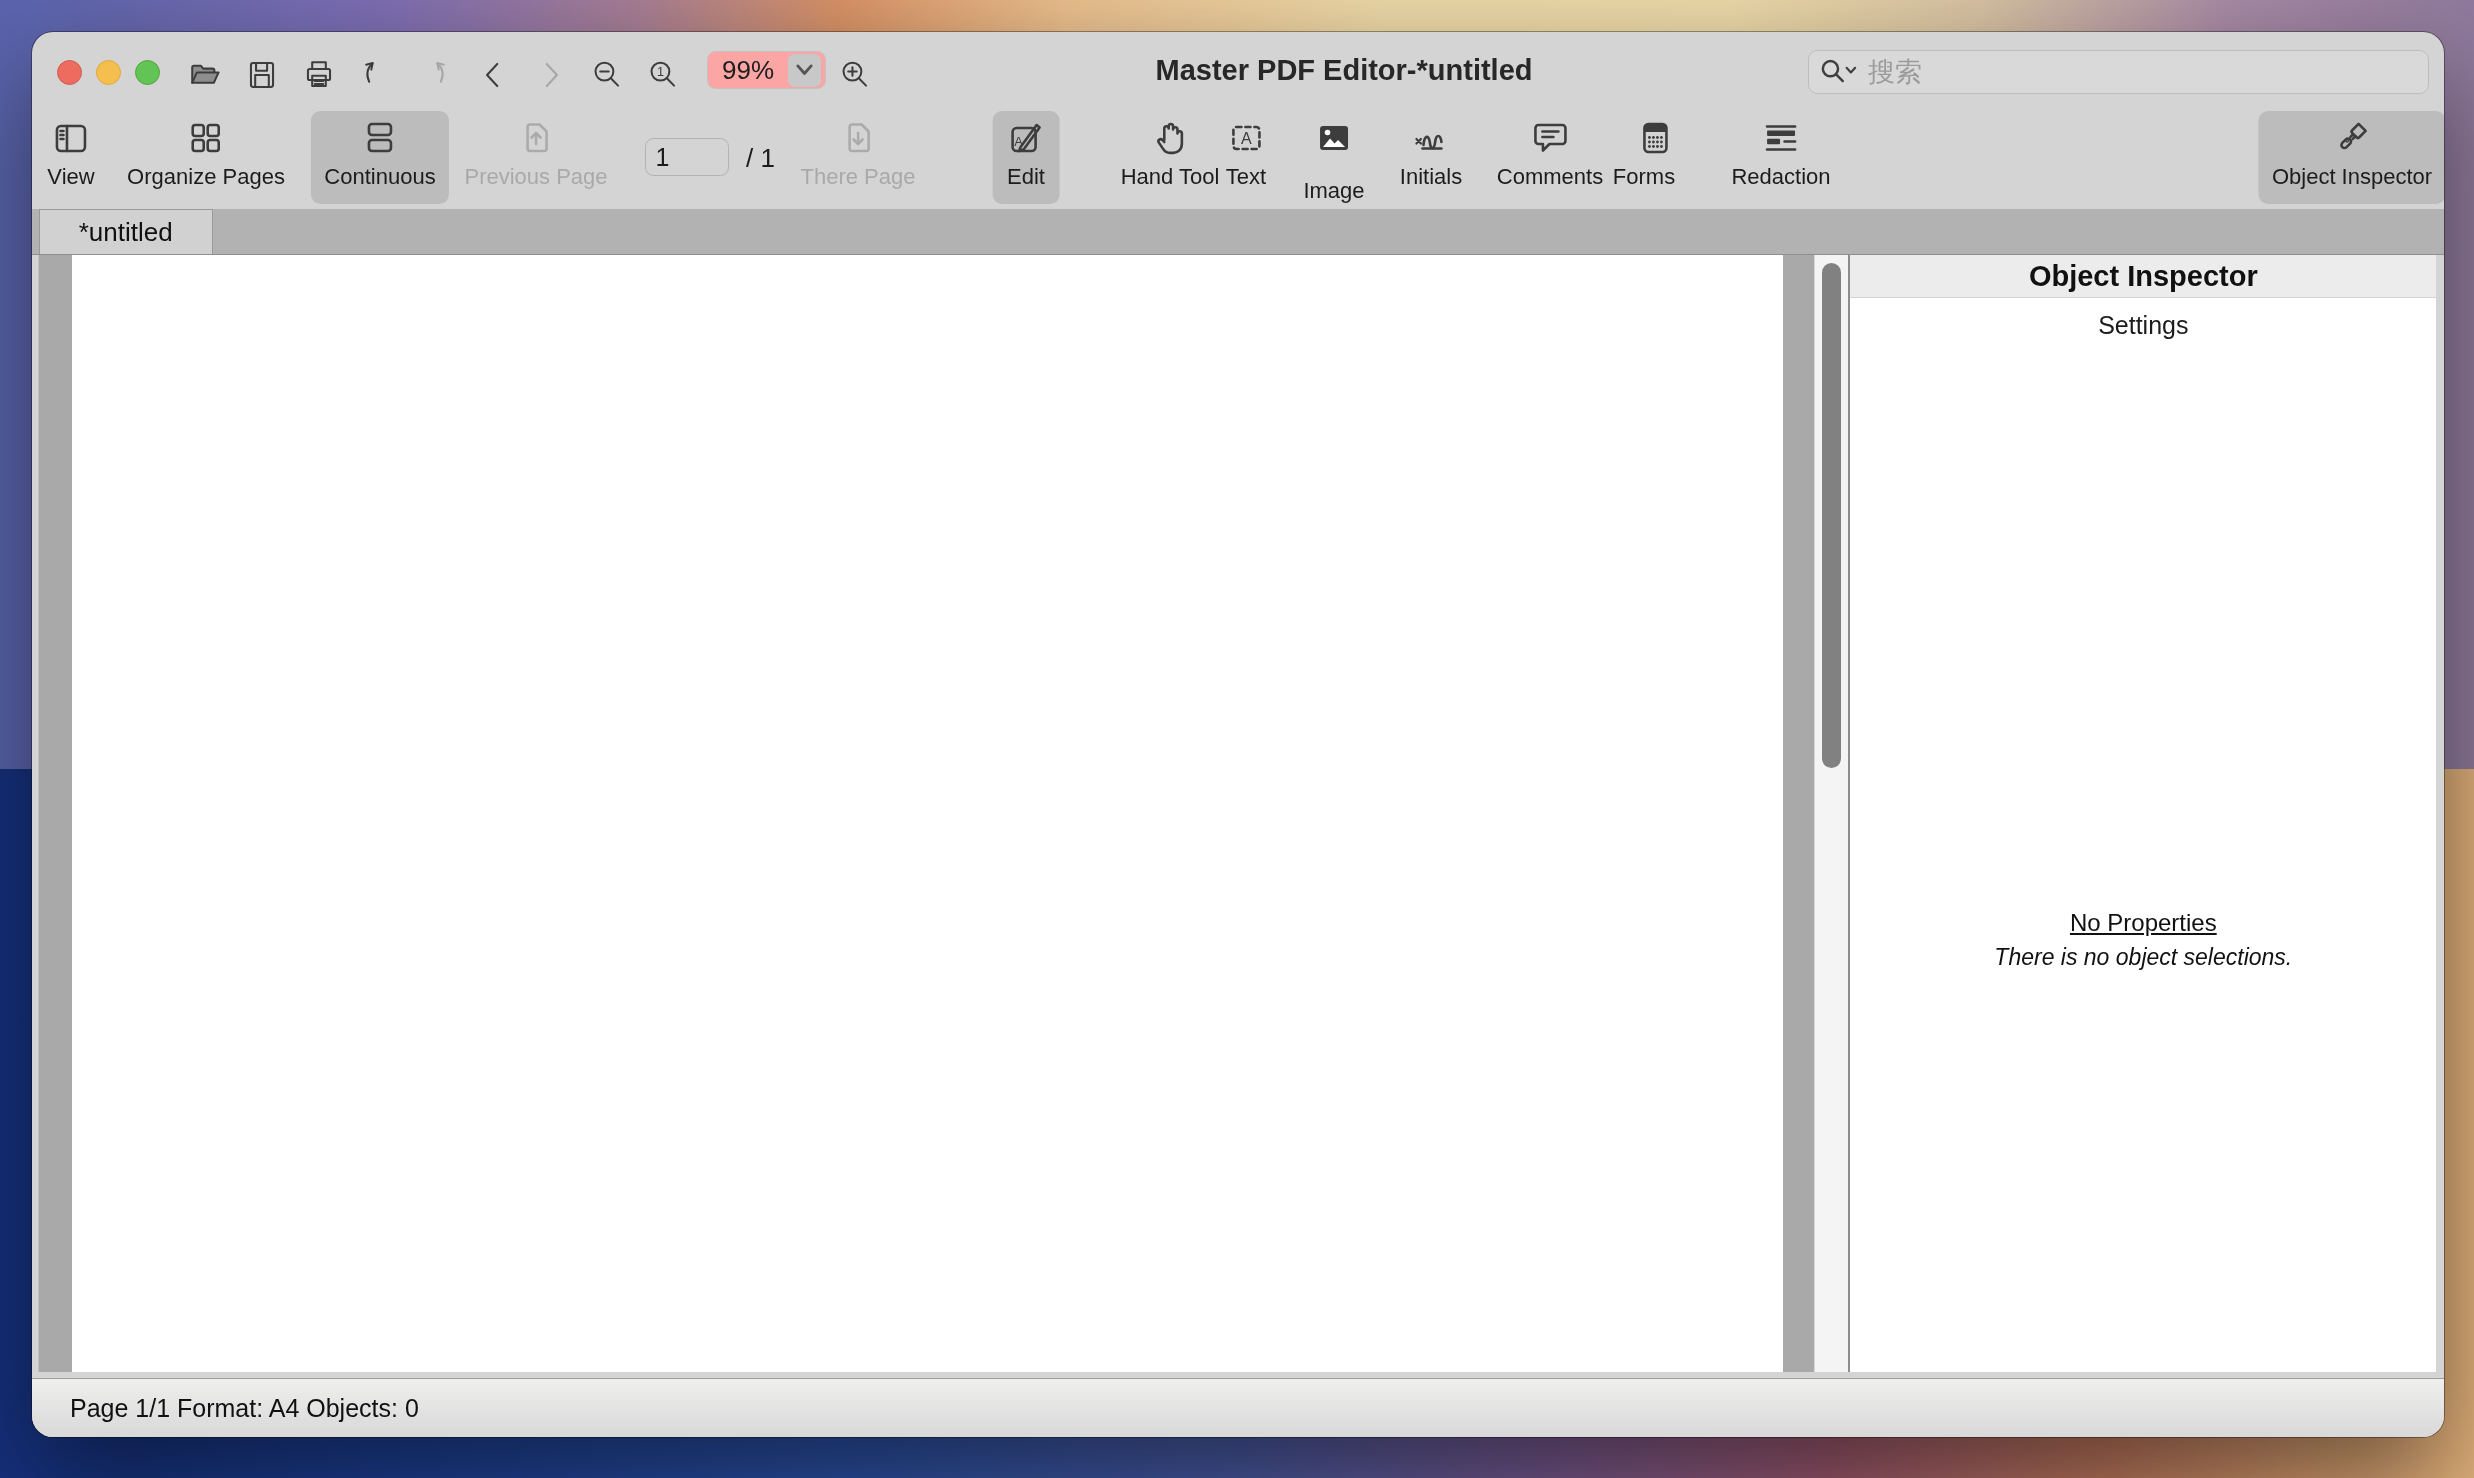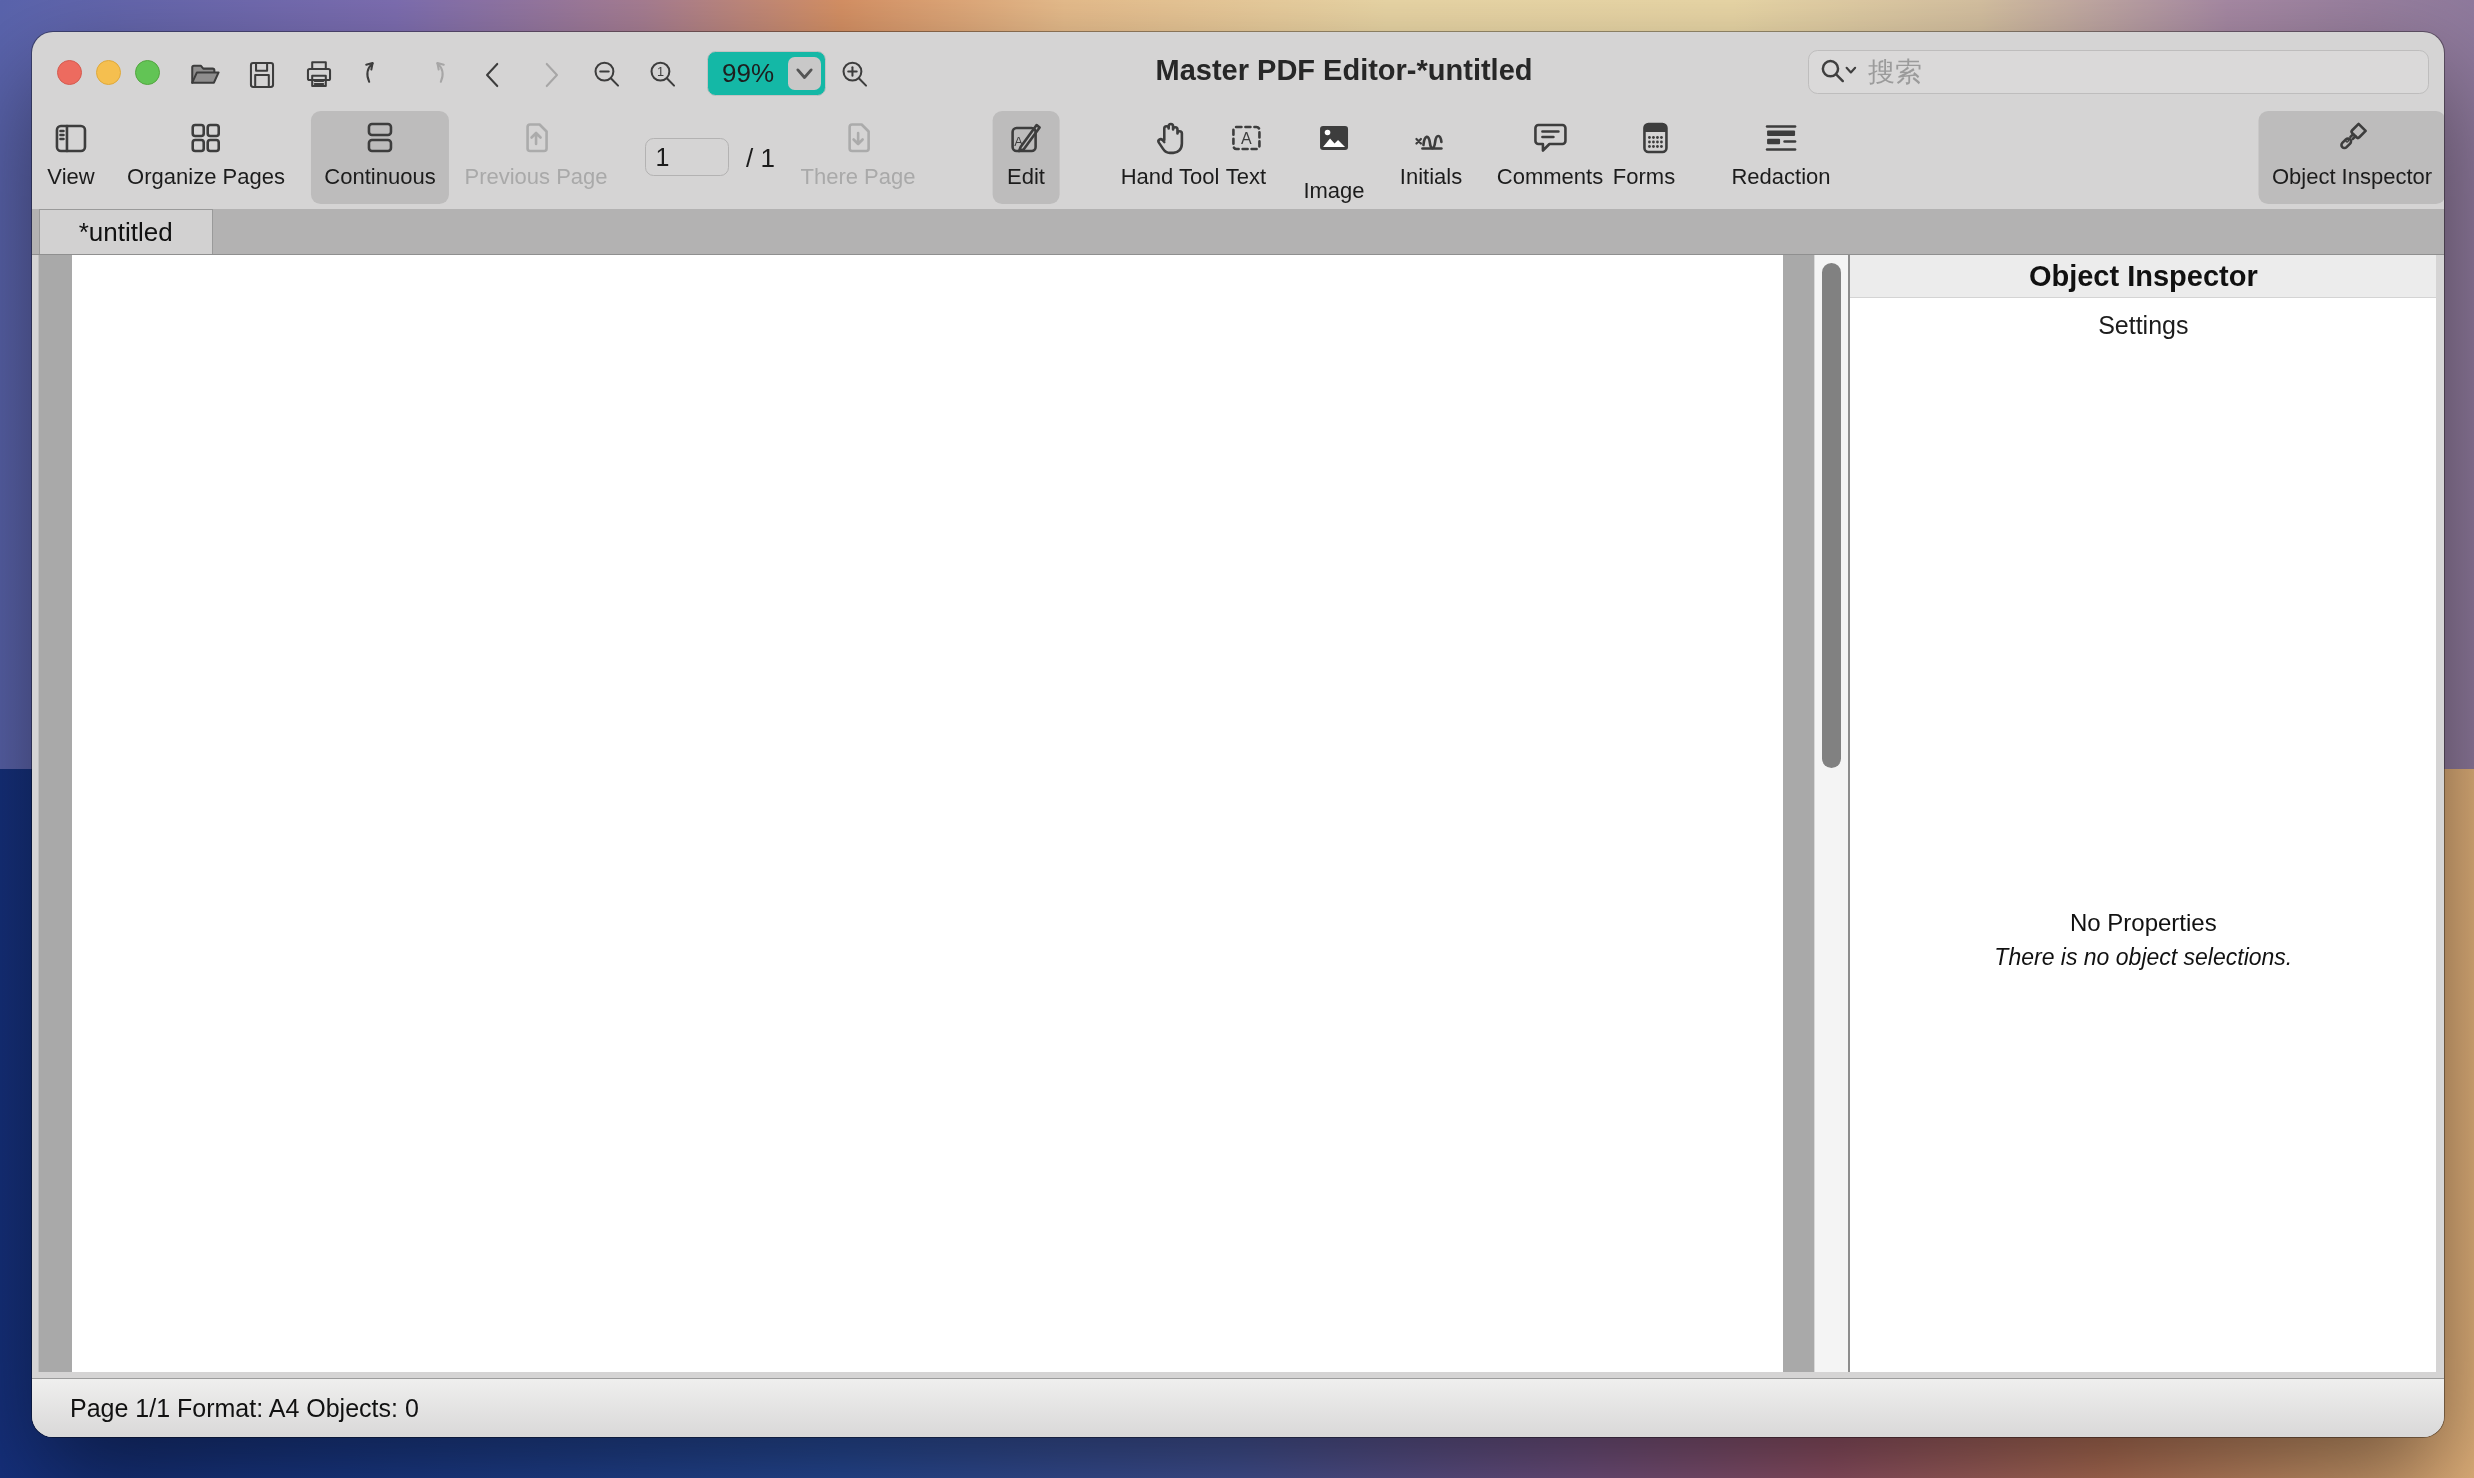--- a/index.html
+++ b/index.html
@@ -21,22 +21,22 @@
     box-shadow:0 0 0 1px rgba(0,0,0,.35),0 43px 105px rgba(0,0,0,.5);}
   
   .titlebar{height:75px;flex:none;position:relative;}
   .light{position:absolute;top:28px;width:23px;height:23px;border-radius:50%;}
   .ticon{position:absolute;top:26px;width:34px;height:34px;}
   .ticon svg{width:34px;height:34px;fill:none;stroke:#3d3d3d;stroke-width:2.4;
     stroke-linecap:round;stroke-linejoin:round;}
   .ticon.dis svg{stroke:#a7a6a6;}
   .win-title{position:absolute;left:1312px;top:50%;transform:translate(-50%,-50%);
     font-size:29px;font-weight:bold;color:#272727;white-space:nowrap;}
-  .zoom-combo{position:absolute;left:675px;top:19px;width:119px;height:45px;
-    background:#14b8a6;border:1.4px solid #c3c2c2;border-radius:8.6px;
+  .zoom-combo{position:absolute;left:675px;top:19px;width:119px;height:38px;
+    background:#fca5a5;border:1.4px solid #c3c2c2;border-radius:8.6px;
     display:flex;align-items:center;box-sizing:border-box;cursor:default;}
   .zoom-combo .zval{flex:1;text-align:center;font-size:26px;color:#1e1e1e;}
   .zoom-combo .zchev{width:33px;height:33px;margin-right:3.8px;border-radius:6.7px;background:#c9c8c8;
     display:flex;align-items:center;justify-content:center;}
   .zoom-combo .zchev svg{width:19px;height:13.4px;fill:none;stroke:#555;stroke-width:3;
     stroke-linecap:round;stroke-linejoin:round;}
   .search{position:absolute;right:15.3px;top:18px;width:621px;height:44px;box-sizing:border-box;
     background:#dad9d9;border:1.4px solid #bebdbd;border-radius:9.6px;
     display:flex;align-items:center;padding:0 11.5px;gap:7.7px;}
   .search svg{width:38px;height:29px;flex:none;fill:none;stroke:#3f3f3f;stroke-width:2.6;
@@ -78,21 +78,21 @@
     background:#818181;border-radius:9.6px;}
   .vsep{width:1.9px;background:#8d8d8d;flex:none;}
   .panel{width:586px;flex:none;background:#ffffff;position:relative;
     display:flex;flex-direction:column;}
   .panel-header{height:42px;flex:none;background:#ececec;border-bottom:1px solid #d4d4d4;
     display:flex;align-items:center;justify-content:center;
     font-size:29px;font-weight:bold;color:#111;}
   .panel-tab{margin-top:12.5px;text-align:center;font-size:25px;color:#1c1c1c;}
   .panel-empty{position:absolute;left:0;right:0;top:651px;text-align:center;
     color:#111;line-height:1.45;}
-  .panel-empty .t1{font-size:24px;}
+  .panel-empty .t1{font-size:24px;text-decoration:underline;}
   .panel-empty .t2{font-size:23px;font-style:italic;}
   
   .statusbar{height:58px;flex:none;border-top:1.9px solid #9c9c9c;
     background:linear-gradient(#efefee,#d9d8d8);
     display:flex;align-items:center;padding-left:38px;font-size:25px;color:#111;}
 </style>
 </head>
 <body>
 
 <div class="wall-top"></div>

